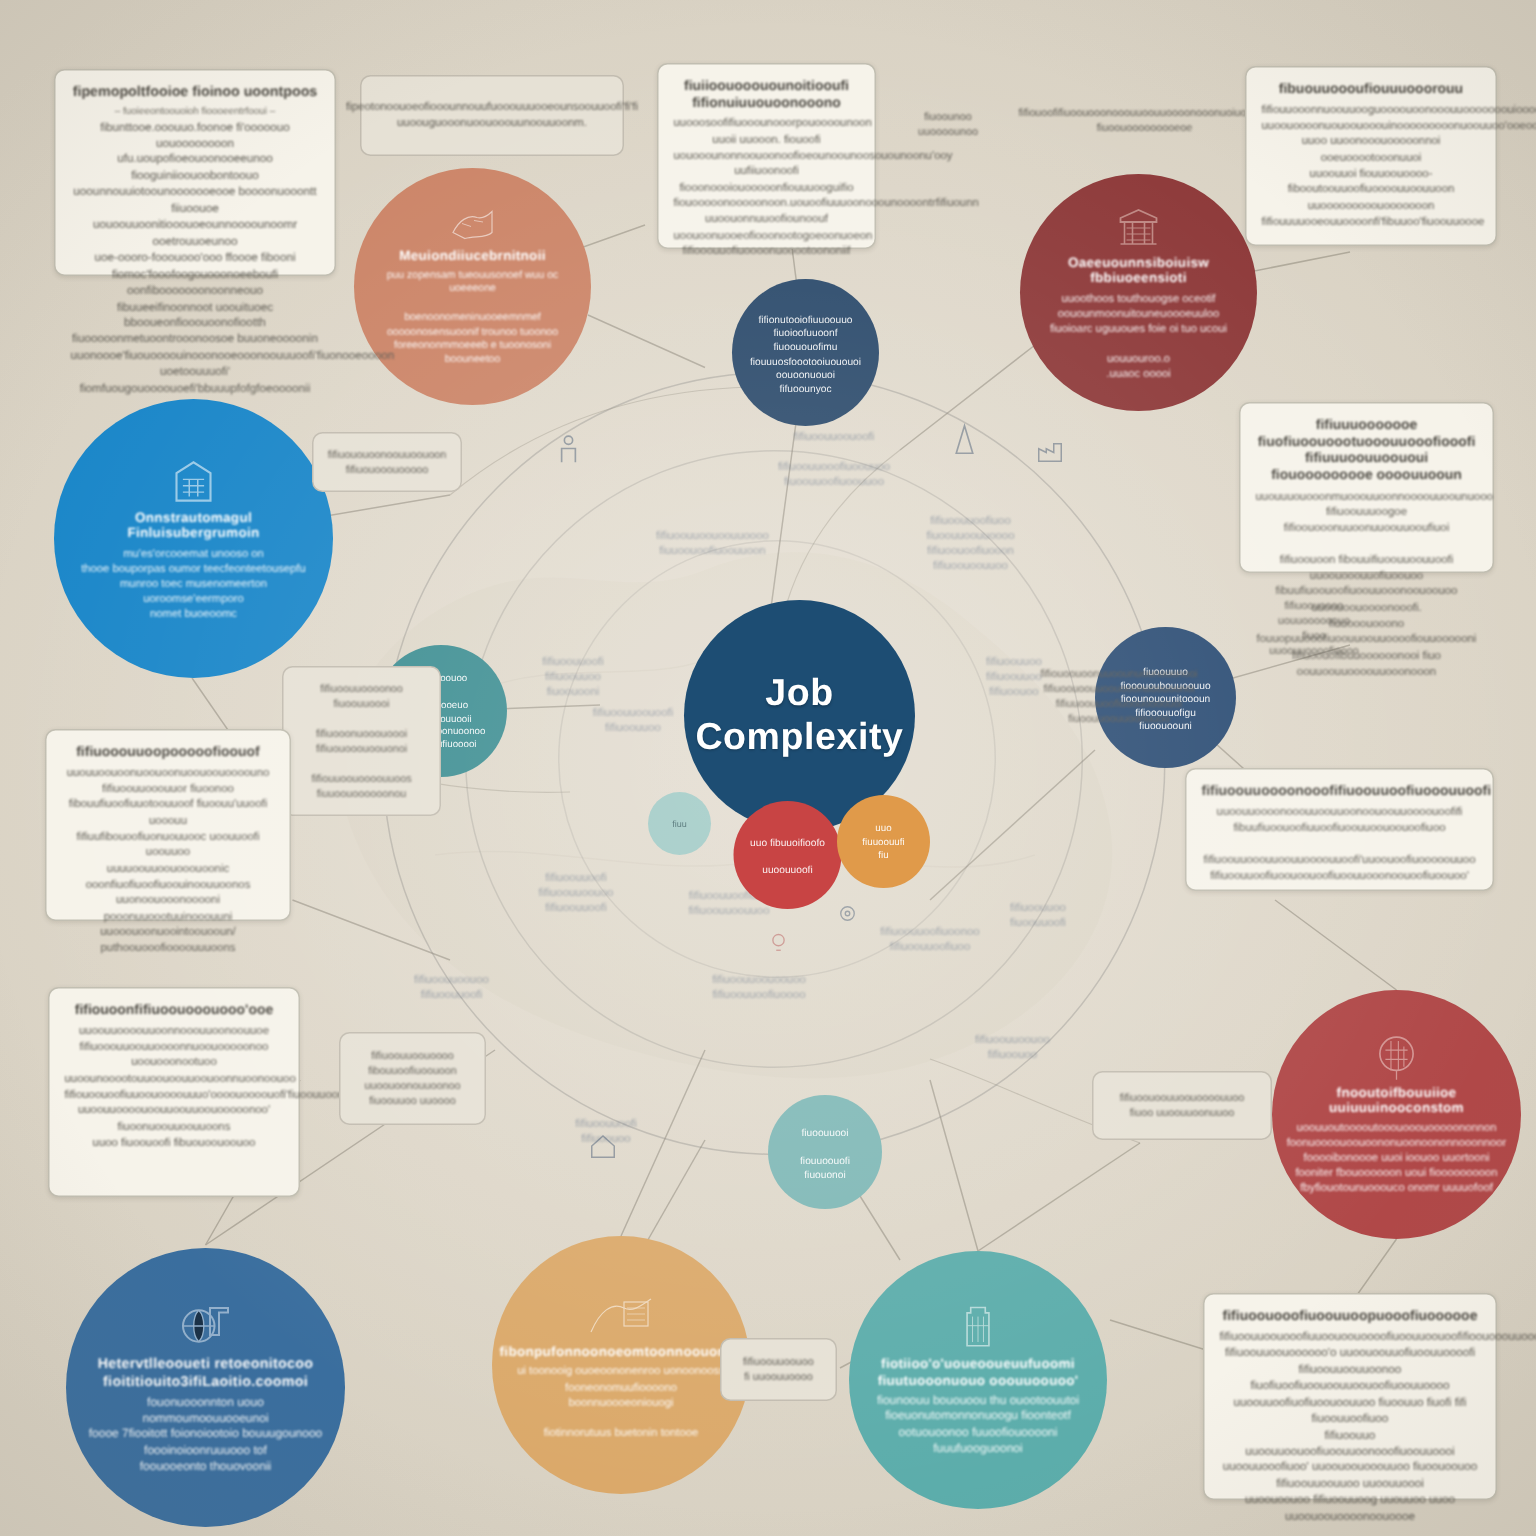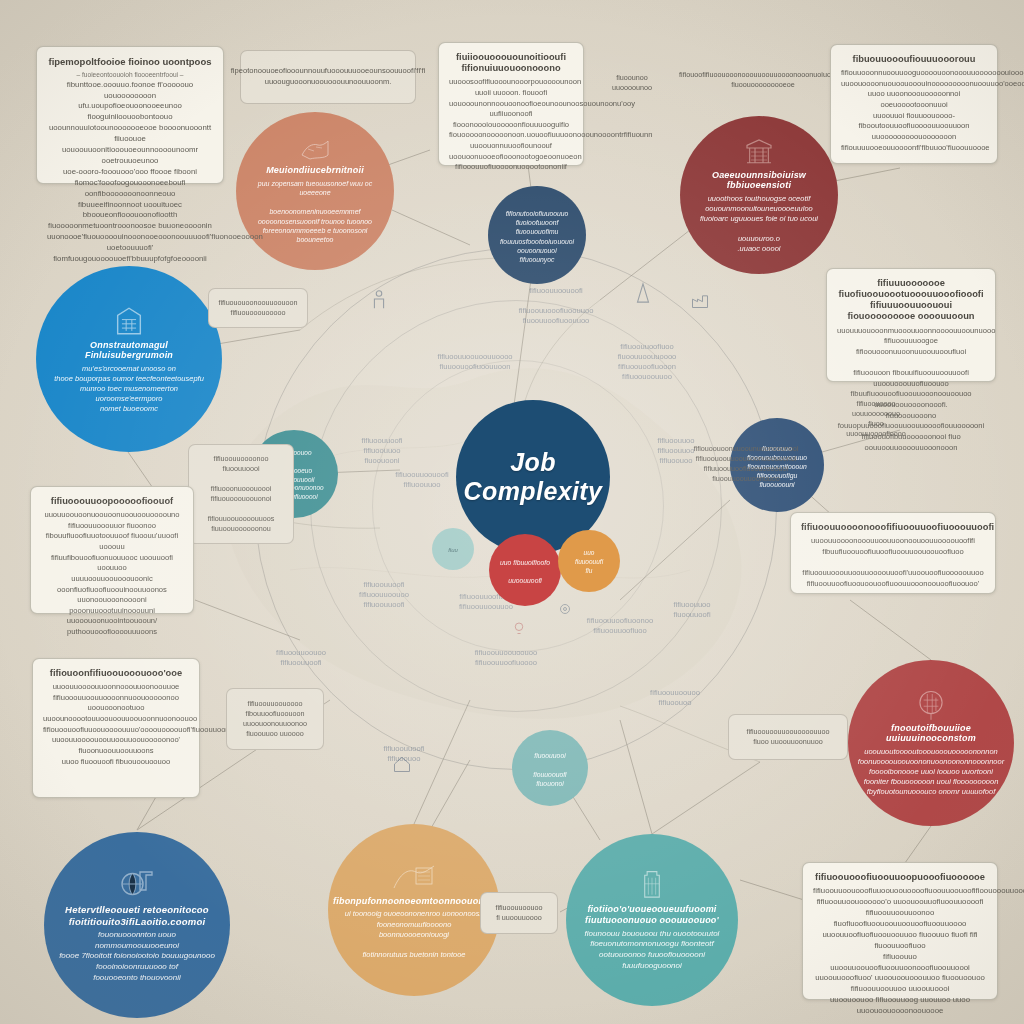--- a/index.html
+++ b/index.html
@@ -21,21 +21,21 @@
   .mapblob{position:absolute;pointer-events:none;opacity:.30;}
 
   
   .ring{position:absolute;border:1px solid rgba(110,110,110,.30);border-radius:50%;}
 
   svg.lines{position:absolute;inset:0;width:1024px;height:1024px;pointer-events:none;}
 
   
   .node{position:absolute;border-radius:50%;display:flex;flex-direction:column;
     align-items:center;justify-content:center;text-align:center;box-sizing:border-box;
-    color:#fff;overflow:hidden;font-style:italic;}
+    color:#fff;overflow:hidden;}
   .node .nicon{opacity:.55;margin-bottom:2px;}
   .node .ntitle{font-weight:700;letter-spacing:.2px;line-height:1.18;}
   .node .nbody{line-height:1.35;opacity:.92;margin-top:3px;}
 
   
   .fuzzy{filter:blur(0.62px);}
   .fuzzy2{filter:blur(0.5px);}
 
   
   .card{position:absolute;box-sizing:border-box;border-radius:7px;

